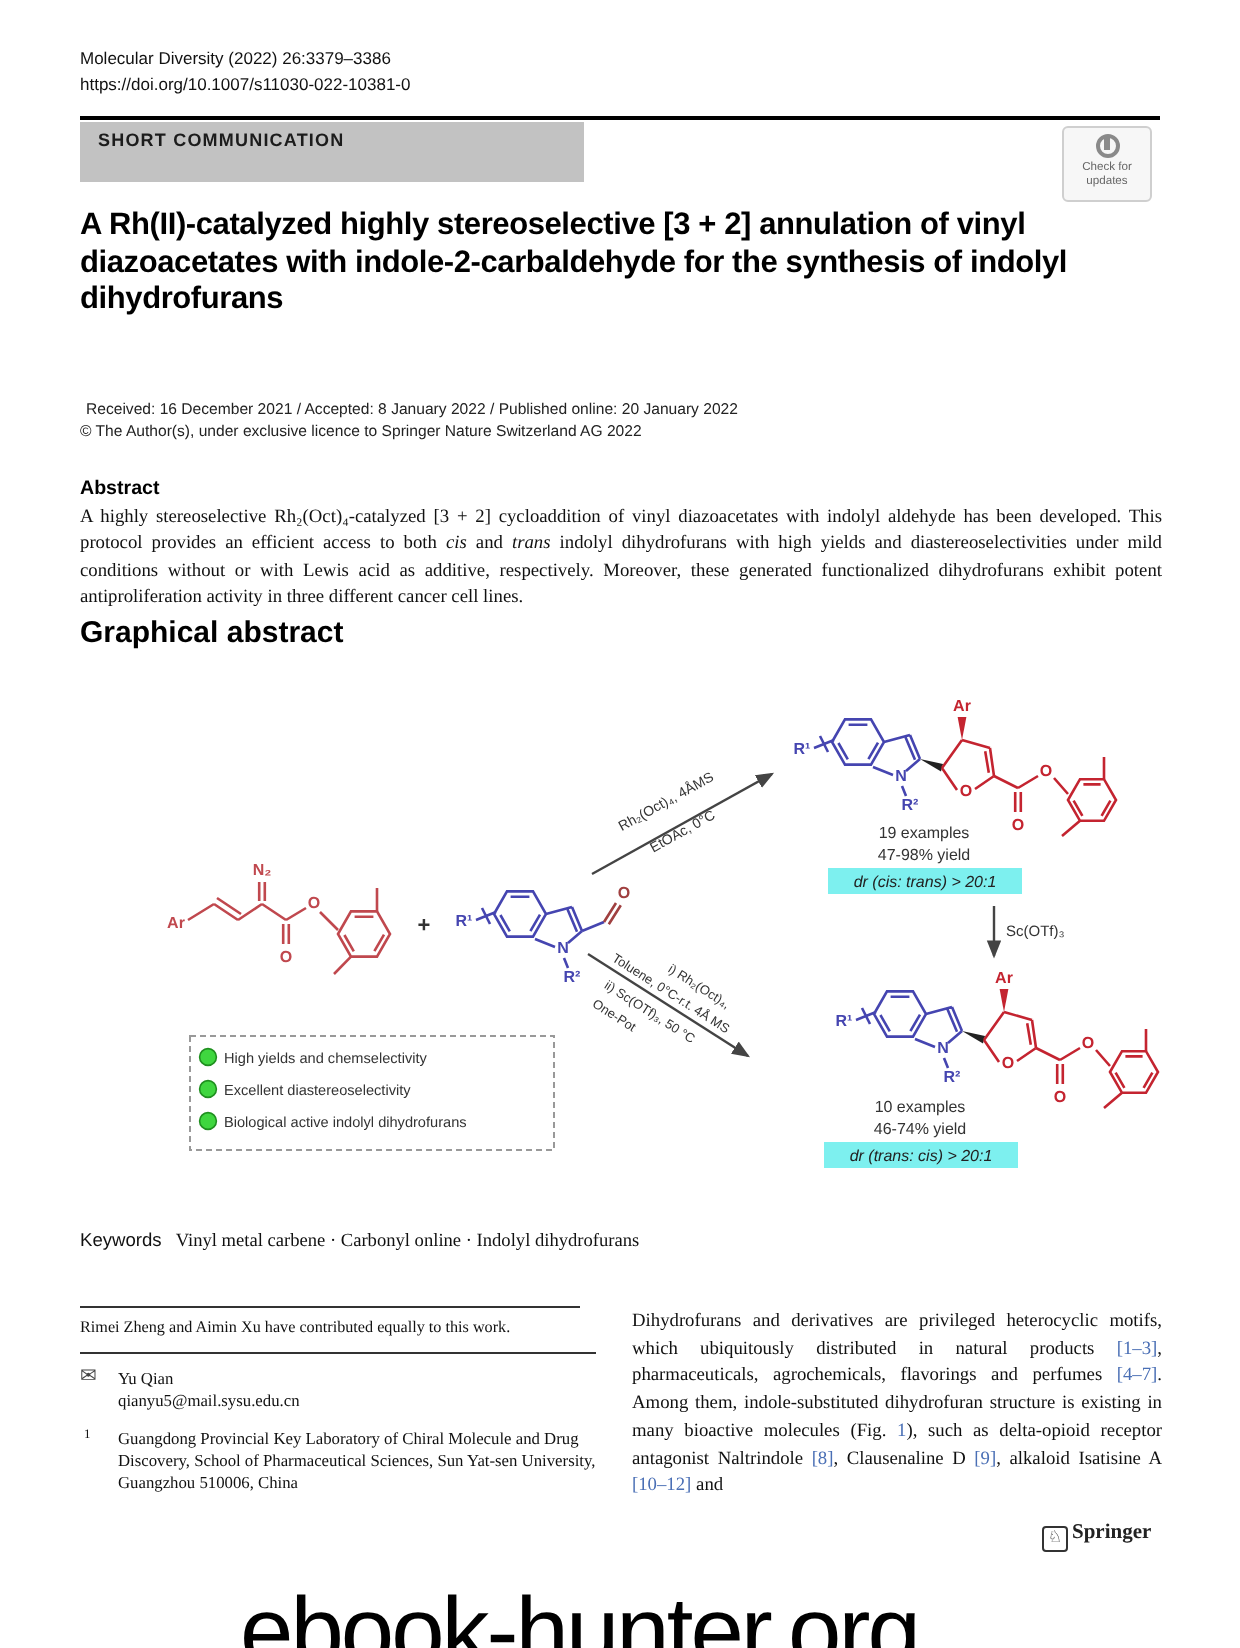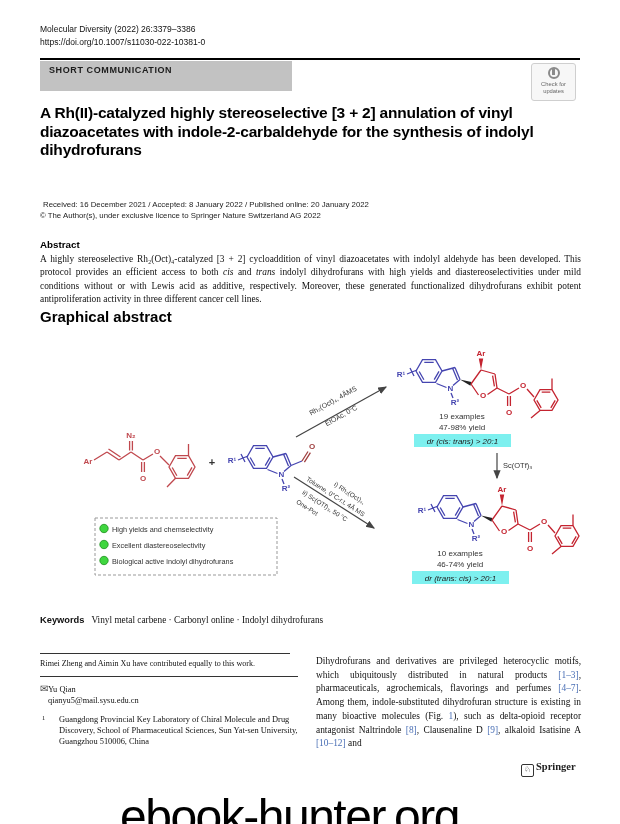--- a/index.html
+++ b/index.html
@@ -31,28 +31,28 @@
 
   .abstract-head{left:40px;top:239px;font-size:9.8px;font-weight:bold;color:#000;}
   .abstract-body{left:40px;top:253px;width:541px;font-size:9.4px;line-height:13.4px;
                  text-align:justify;color:#111;}
   .ital{font-style:italic;}
   .ga-head{left:40px;top:308px;font-size:15px;font-weight:bold;color:#000;}
   .ga-svg{left:40px;top:325px;}
   svg text{font-family:"Liberation Sans",sans-serif;}
 
   .keywords{left:40px;top:615px;font-size:9.3px;color:#111;}
-  .kw-label{font-family:"Liberation Sans",sans-serif;font-weight:bold;margin-right:7px;}
+  .kw-label{font-family:"Liberation Sans",sans-serif;font-weight:normal;margin-right:7px;}
 
   .fn-rule1{left:40px;top:653px;width:250px;height:1px;background:#333;}
   .equal-contrib{left:40px;top:659px;width:262px;font-size:8.1px;color:#111;}
   .fn-rule2{left:40px;top:676px;width:258px;height:1px;background:#333;}
   .corr{left:40px;top:684px;width:262px;font-size:8.4px;color:#111;line-height:11px;}
   .env{position:absolute;left:0;top:-1px;font-size:10px;color:#444;}
-  .corr-inner{margin-left:8px;}
+  .corr-inner{margin-left:19px;}
   .affil{left:40px;top:714px;width:262px;font-size:8.4px;color:#111;line-height:11px;}
   .affil-marker{position:absolute;left:2px;top:-2px;font-size:6.5px;}
   .affil-inner{margin-left:19px;}
 
   .intro{left:316px;top:655px;width:265px;font-size:9.4px;line-height:13.7px;
          text-align:justify;color:#111;}
   .cite{color:#4a6fb5;}
 
   .springer-logo{left:521px;top:761px;font-size:10.5px;color:#222;white-space:nowrap;
                  font-family:"Liberation Serif",serif;font-weight:600;z-index:1;}

